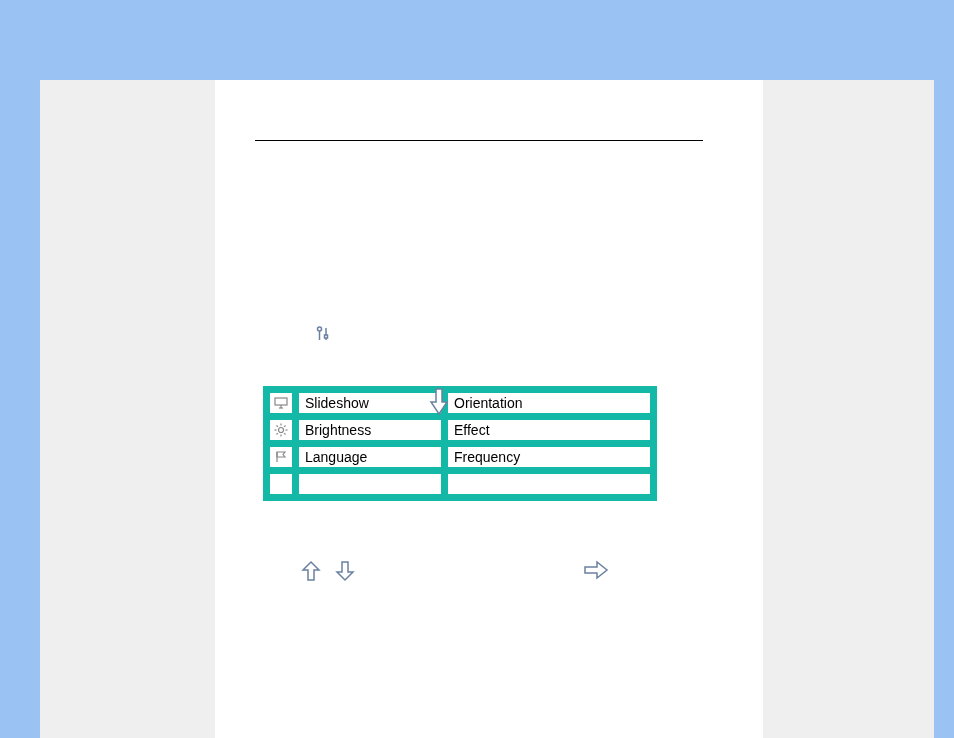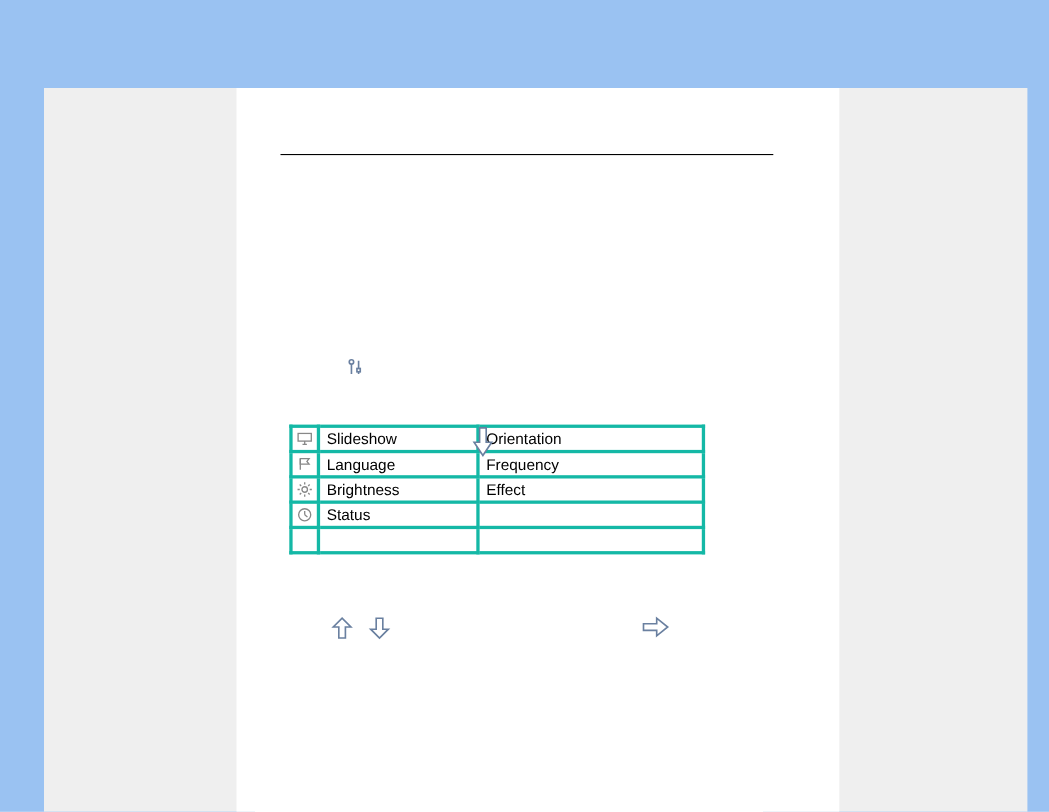--- a/index.html
+++ b/index.html
@@ -36,21 +36,21 @@
     position:absolute;
     left:100px; top:246px;
   }
   .table {
     position:absolute;
     left:48px; top:306px;
     border-collapse:collapse;
     font-size:14px;
   }
   .table td {
-    border:3px solid #14b8a6;
+    border:7px solid #14b8a6;
     padding:0 6px;
     height:20px;
     line-height:20px;
     vertical-align:middle;
     white-space:nowrap;
   }
   .table td.icon-cell {
     width:22px;
     text-align:center;
     padding:0;
@@ -121,55 +121,44 @@
                   <rect x="1" y="1" width="12" height="7"></rect>
                   <line x1="5" y1="11" x2="9" y2="11"></line>
                   <line x1="7" y1="8" x2="7" y2="11"></line>
                 </svg>
           </td>
           <td class="lbl-cell">Slideshow</td>
           <td class="right-cell">Orientation</td>
         </tr>
         <tr>
           <td class="icon-cell">
-            <svg class="icon-svg gray-icon" width="14" height="12" viewBox="0 0 14 12">
-                  <line x1="3" y1="1" x2="3" y2="11"></line>
-                  <path d="M3 1 L11 1 L9 3.5 L11 6 L3 6 Z"></path>
-                </svg>
-          </td>
-          <td class="lbl-cell">Language</td>
-          <td class="right-cell">Frequency</td>
-        </tr>
-        <tr>
-          <td class="icon-cell">
             <svg class="icon-svg gray-icon" width="14" height="14" viewBox="0 0 14 14">
                   <circle cx="7" cy="7" r="2.5"></circle>
                   <line x1="7" y1="0.5" x2="7" y2="2.5"></line>
                   <line x1="7" y1="11.5" x2="7" y2="13.5"></line>
                   <line x1="0.5" y1="7" x2="2.5" y2="7"></line>
                   <line x1="11.5" y1="7" x2="13.5" y2="7"></line>
                   <line x1="2.5" y1="2.5" x2="3.8" y2="3.8"></line>
                   <line x1="10.2" y1="10.2" x2="11.5" y2="11.5"></line>
                   <line x1="2.5" y1="11.5" x2="3.8" y2="10.2"></line>
                   <line x1="10.2" y1="3.8" x2="11.5" y2="2.5"></line>
                 </svg>
           </td>
           <td class="lbl-cell">Brightness</td>
           <td class="right-cell">Effect</td>
         </tr>
         <tr>
           <td class="icon-cell">
-            <svg class="icon-svg gray-icon" width="14" height="14" viewBox="0 0 14 14">
-                  <circle cx="7" cy="7" r="5.5"></circle>
-                  <line x1="7" y1="7" x2="7" y2="3.5"></line>
-                  <line x1="7" y1="7" x2="9.5" y2="9"></line>
+            <svg class="icon-svg gray-icon" width="14" height="12" viewBox="0 0 14 12">
+                  <line x1="3" y1="1" x2="3" y2="11"></line>
+                  <path d="M3 1 L11 1 L9 3.5 L11 6 L3 6 Z"></path>
                 </svg>
           </td>
-          <td class="lbl-cell">Status</td>
-          <td class="right-cell"></td>
+          <td class="lbl-cell">Language</td>
+          <td class="right-cell">Frequency</td>
         </tr>
         <tr>
           <td class="icon-cell"></td>
           <td class="lbl-cell"></td>
           <td class="right-cell"></td>
         </tr>
       </tbody>
         </table>
 
       <span class="down-indicator">

